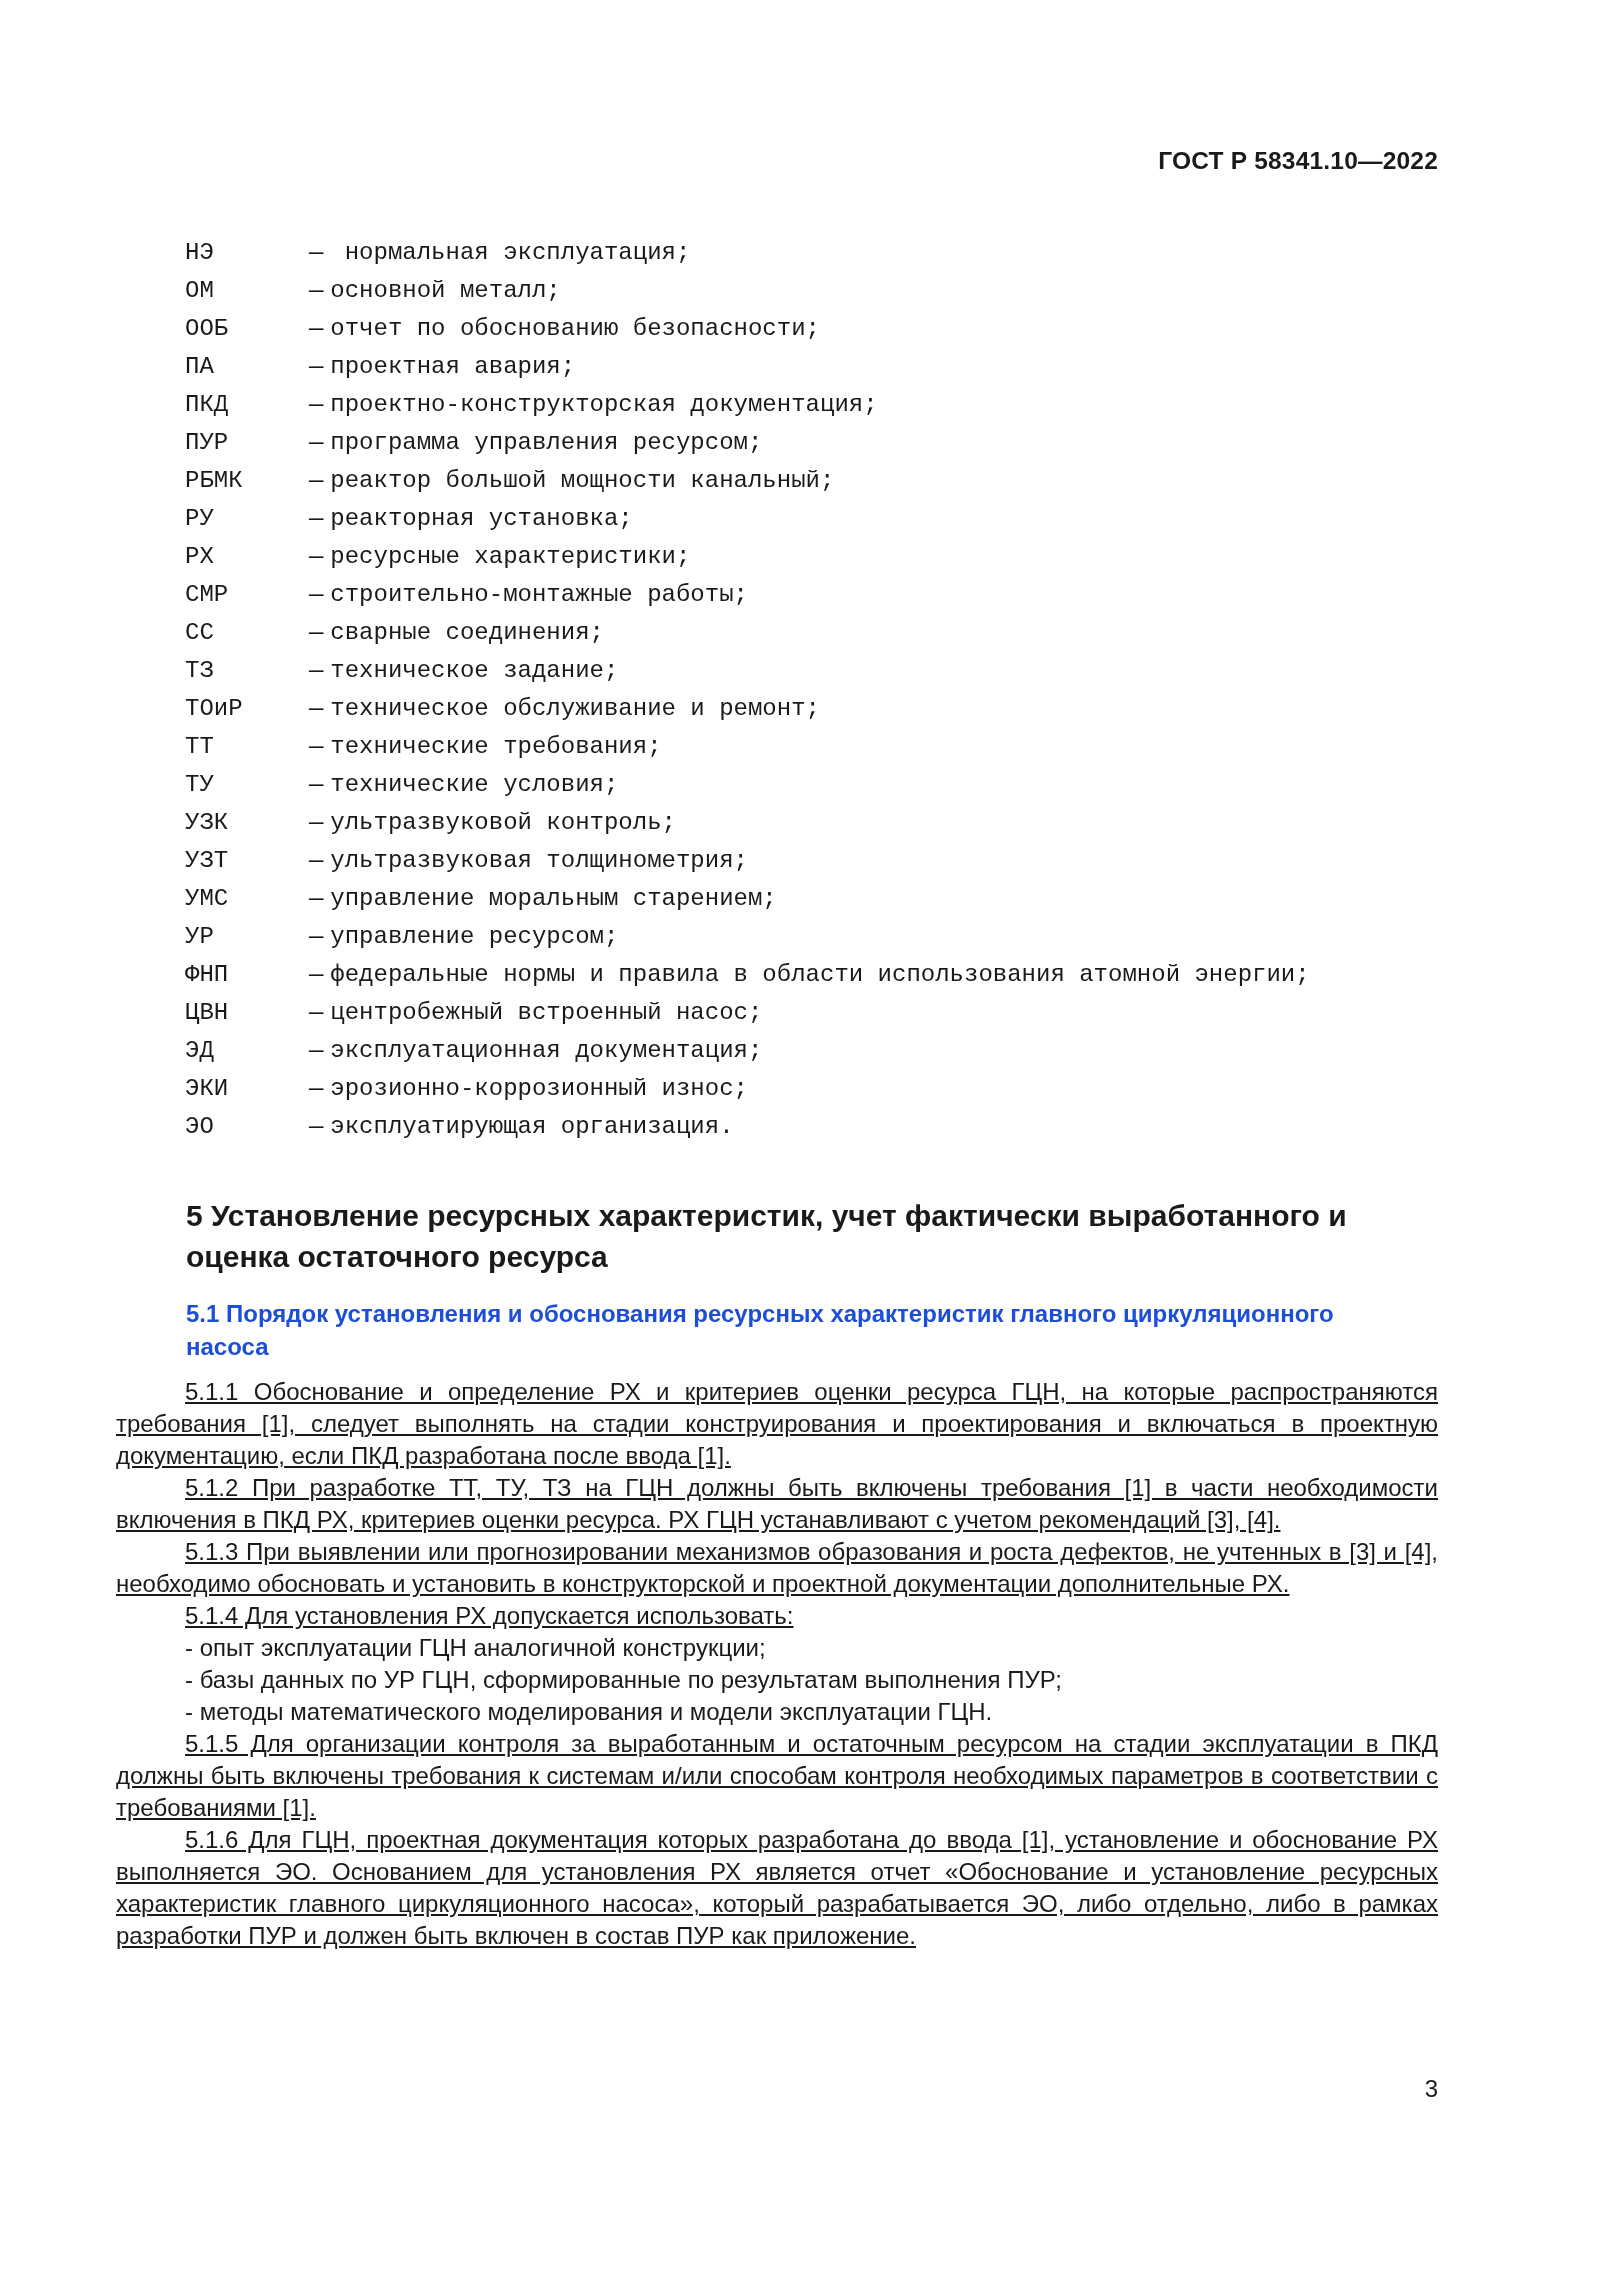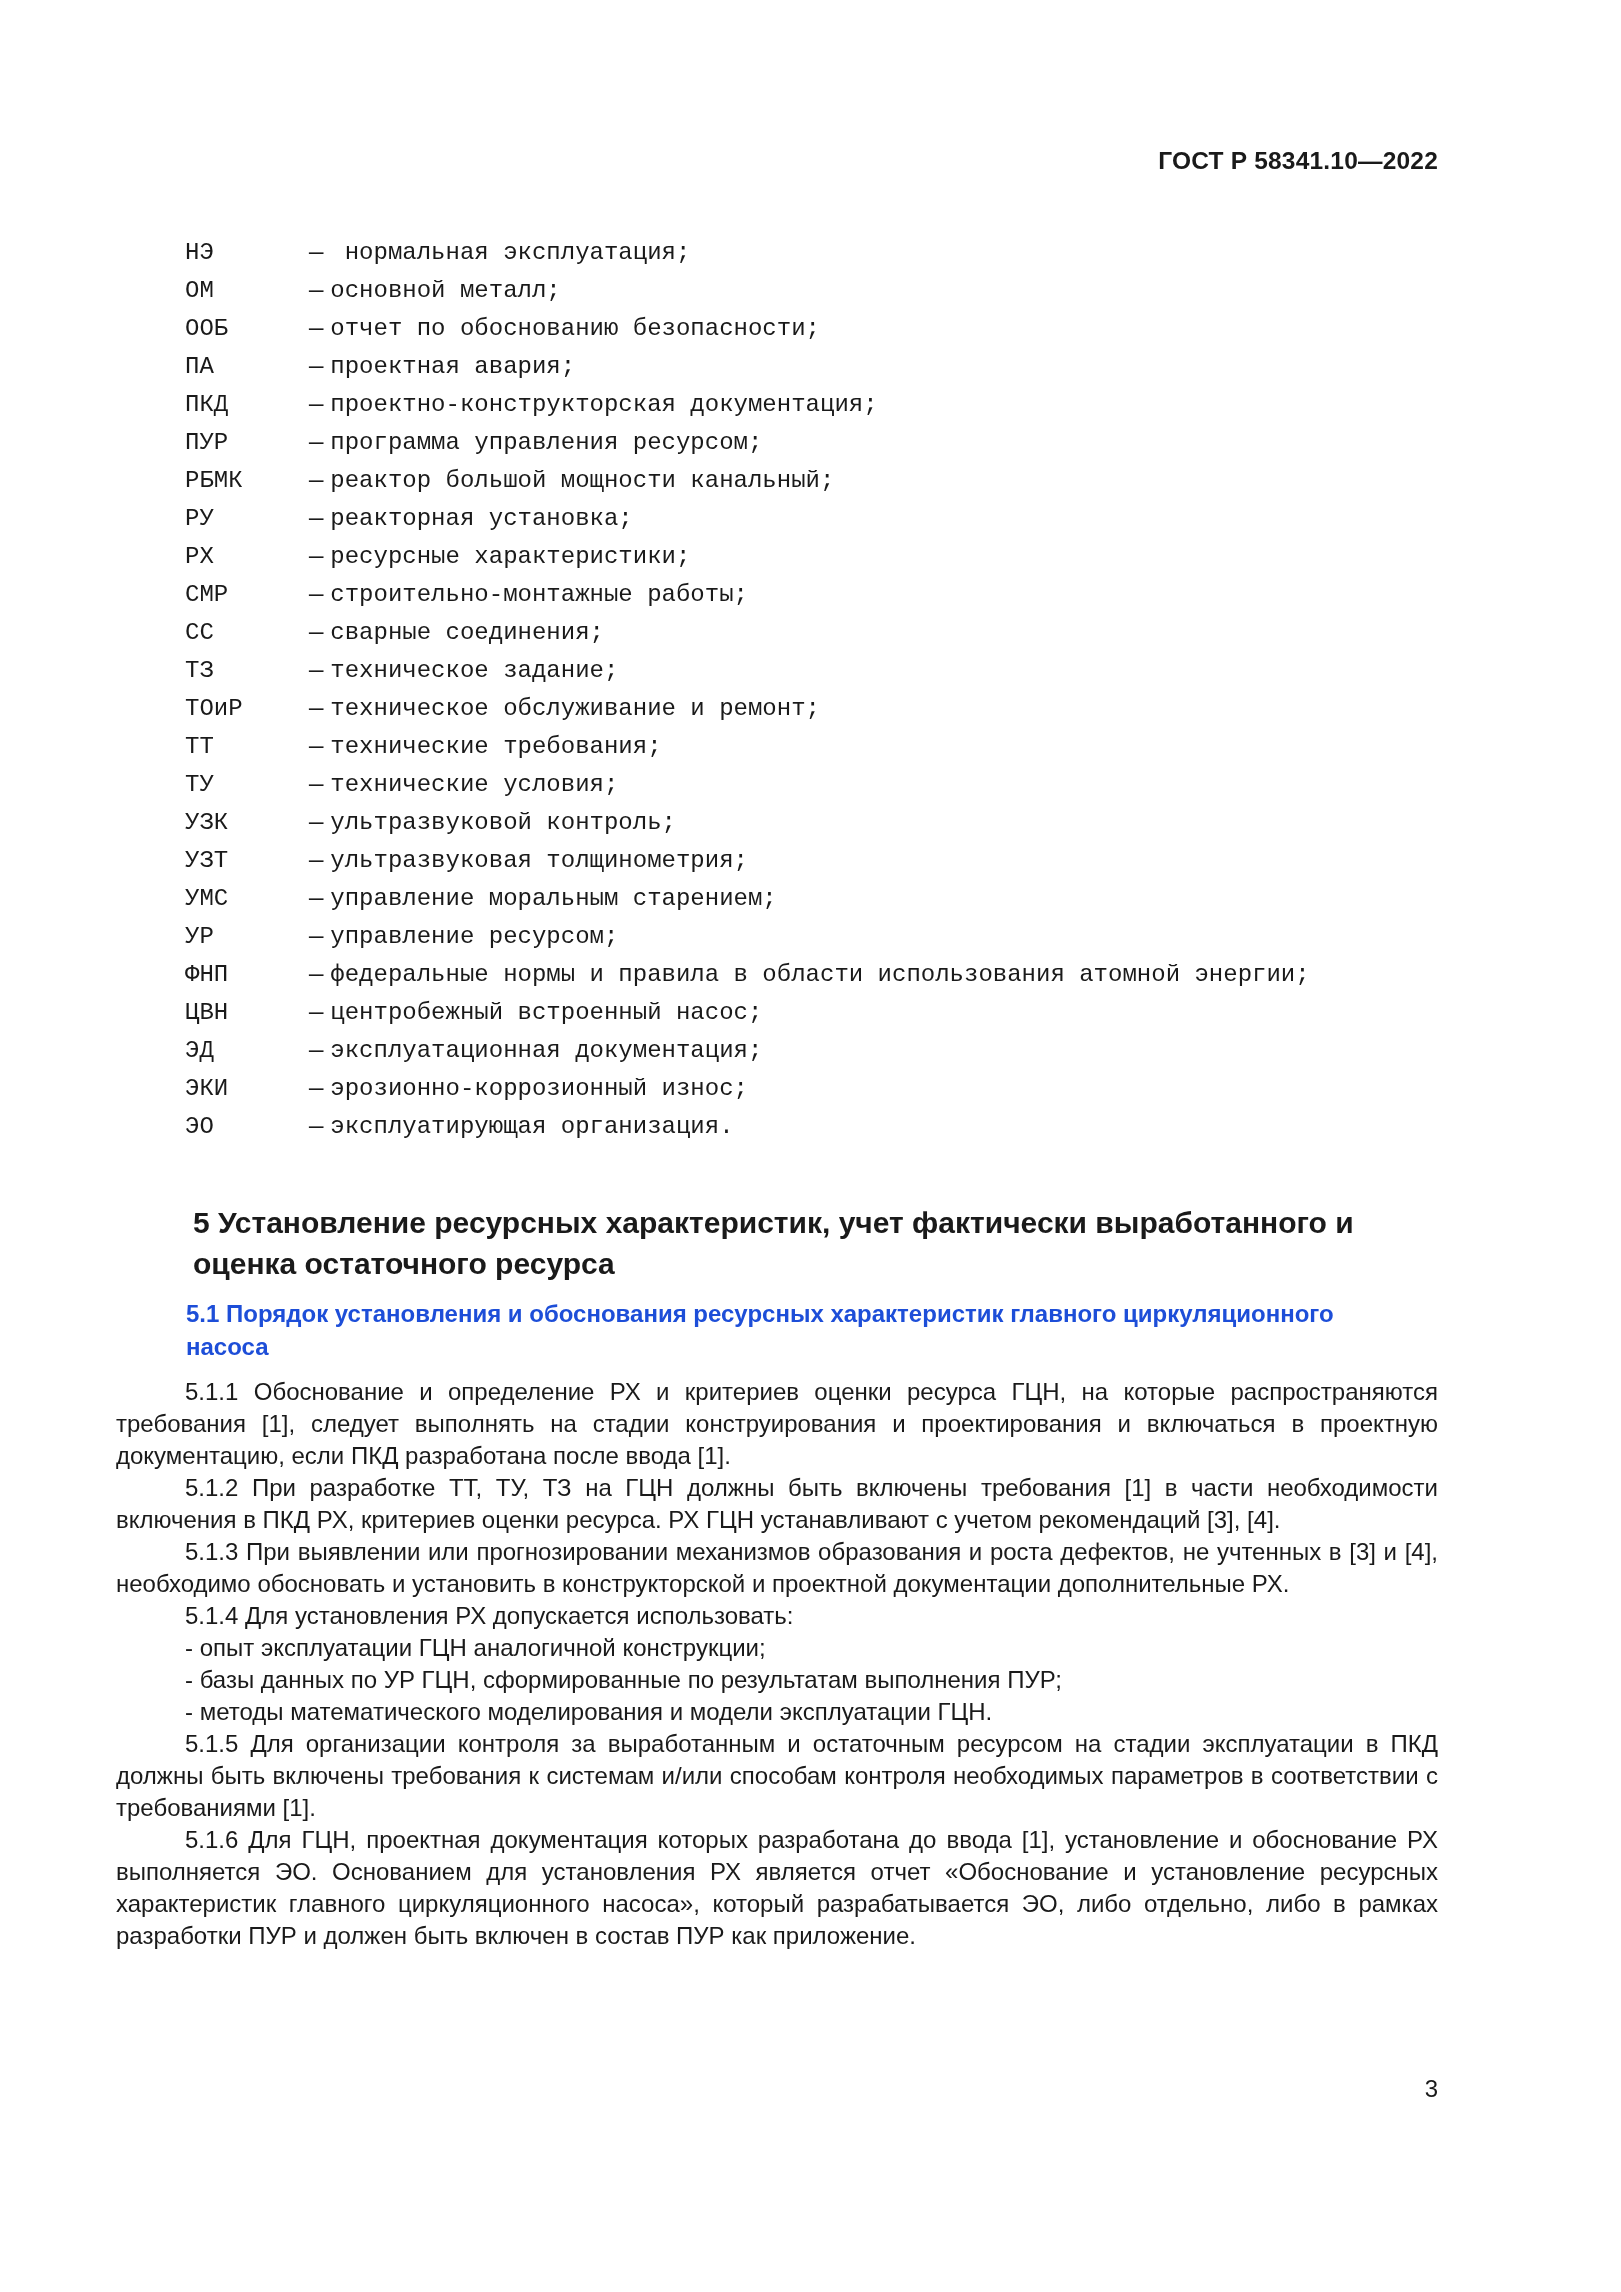--- a/index.html
+++ b/index.html
@@ -85,20 +85,21 @@
       font-size: 24px;
       line-height: 32px;
       text-align: justify;
       color: #1a1a1a;
     }
     .para {
       margin: 0;
       text-indent: 69px;
       text-align: justify;
       text-align-last: left;
+      text-decoration: underline;
     }
     .bullet {
       margin: 0;
       padding-left: 69px;
     }
     .page-number {
       position: absolute;
       right: 183px;
       top: 2075px;
       font-size: 24px;
@@ -228,21 +229,21 @@
         <span class="abbr-dash">—</span>
         <span class="abbr-def">эрозионно-коррозионный износ;</span>
       </div>
     <div class="abbr-row">
         <span class="abbr-term">ЭО</span>
         <span class="abbr-dash">—</span>
         <span class="abbr-def">эксплуатирующая организация.</span>
       </div>
   </div>
 
-  <h1 class="section-heading" style="margin:7px;">5 Установление ресурсных характеристик, учет фактически выработанного и оценка остаточного ресурса</h1>
+  <h1 class="section-heading" style="margin:0;">5 Установление ресурсных характеристик, учет фактически выработанного и оценка остаточного ресурса</h1>
 
   <h2 class="subsection-heading" style="margin:0;">5.1 Порядок установления и обоснования ресурсных характеристик главного циркуляционного насоса</h2>
 
   <div class="body-text">
     <p class="para">5.1.1 Обоснование и определение РХ и критериев оценки ресурса ГЦН, на которые распространя­ются требования [1], следует выполнять на стадии конструирования и проектирования и включаться в проектную документацию, если ПКД разработана после ввода [1].</p>
     <p class="para">5.1.2 При разработке ТТ, ТУ, ТЗ на ГЦН должны быть включены требования [1] в части необходи­мости включения в ПКД РХ, критериев оценки ресурса. РХ ГЦН устанавливают с учетом рекомендаций [3], [4].</p>
     <p class="para">5.1.3 При выявлении или прогнозировании механизмов образования и роста дефектов, не учтен­ных в [3] и [4], необходимо обосновать и установить в конструкторской и проектной документации до­полнительные РХ.</p>
     <p class="para">5.1.4 Для установления РХ допускается использовать:</p>
     <p class="bullet">- опыт эксплуатации ГЦН аналогичной конструкции;</p>
     <p class="bullet">- базы данных по УР ГЦН, сформированные по результатам выполнения ПУР;</p>

